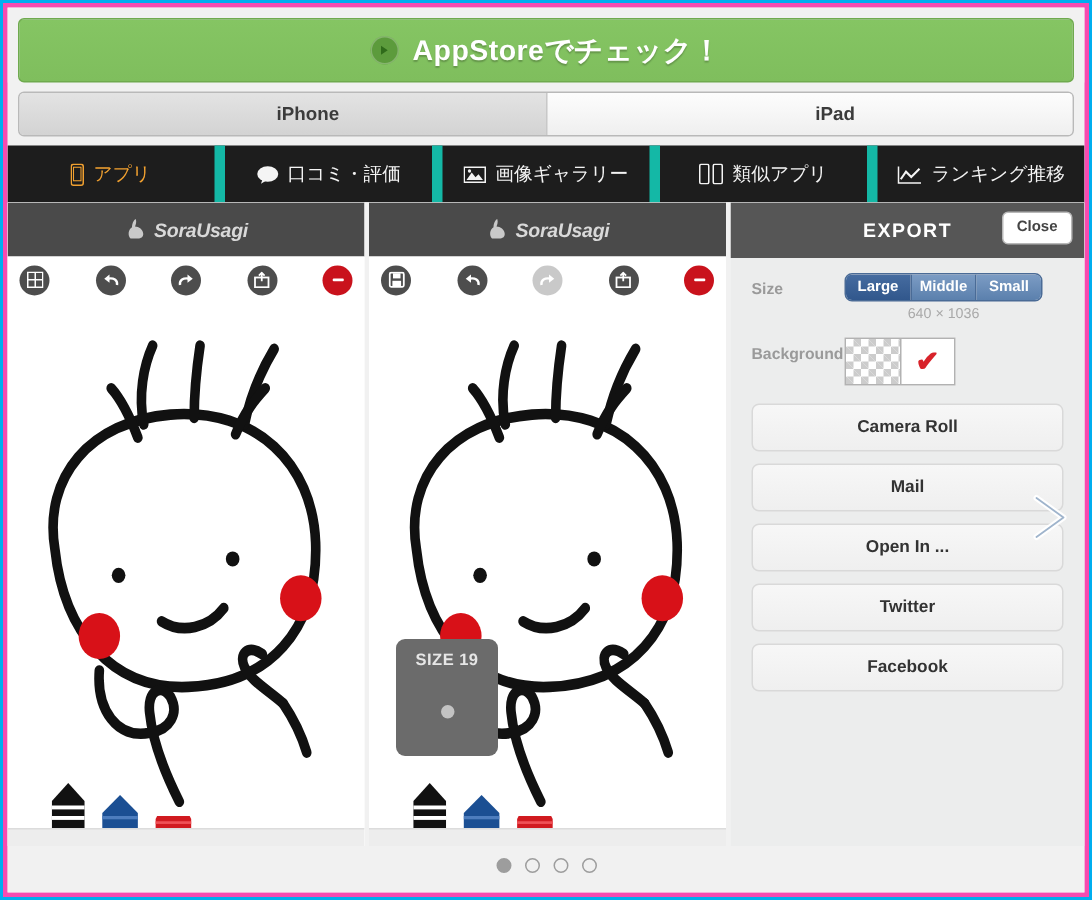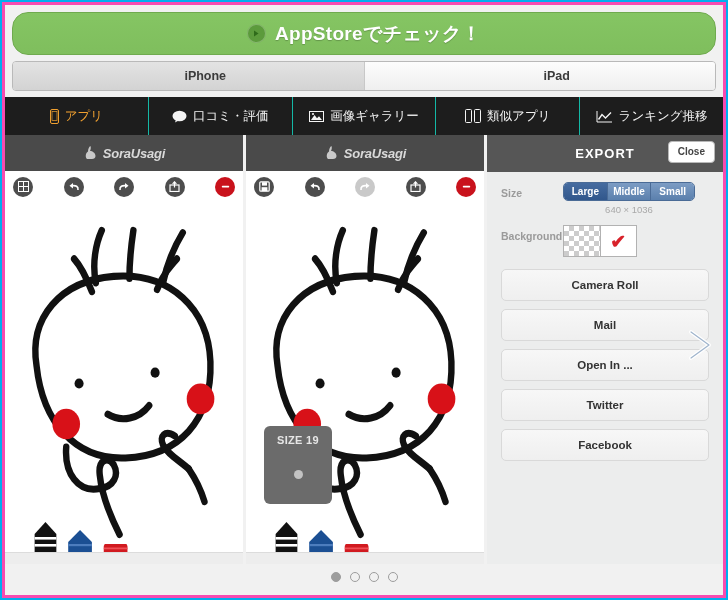--- a/index.html
+++ b/index.html
@@ -29,21 +29,21 @@
     display: flex;
     flex-direction: column;
   }
 
   
   .banner-wrap { padding: 7px 7px 0 7px; background:#f1f1f1; }
   #appstore-banner {
     height: 43px;
     background: linear-gradient(#85c563, #7fbe5d);
     border: 1px solid #6faa4e;
-    border-radius: 16px;
+    border-radius: 4px;
     display: flex;
     align-items: center;
     justify-content: center;
     gap: 9px;
     cursor: pointer;
   }
   #appstore-banner .label {
     color: #fff;
     font-size: 19px;
     font-weight: bold;
@@ -84,21 +84,21 @@
     background: #1d1d1d;
     display: flex;
     align-items: stretch;
   }
   .nav-item {
     flex: 1;
     display: flex; align-items: center; justify-content: center;
     gap: 6px;
     color: #f4f4f4;
     font-size: 12.5px;
-    border-right: 1px solid #14b8a6;
+    border-right: 7px solid #14b8a6;
     cursor: pointer;
     white-space: nowrap;
   }
   .nav-item:last-child { border-right: none; }
   .nav-item.active { color: #f0a030; }
   .nav-item .nav-ico { display: flex; align-items: center; }
   .nav-item .nav-ico svg { display: block; }
 
   
   #gallery {

